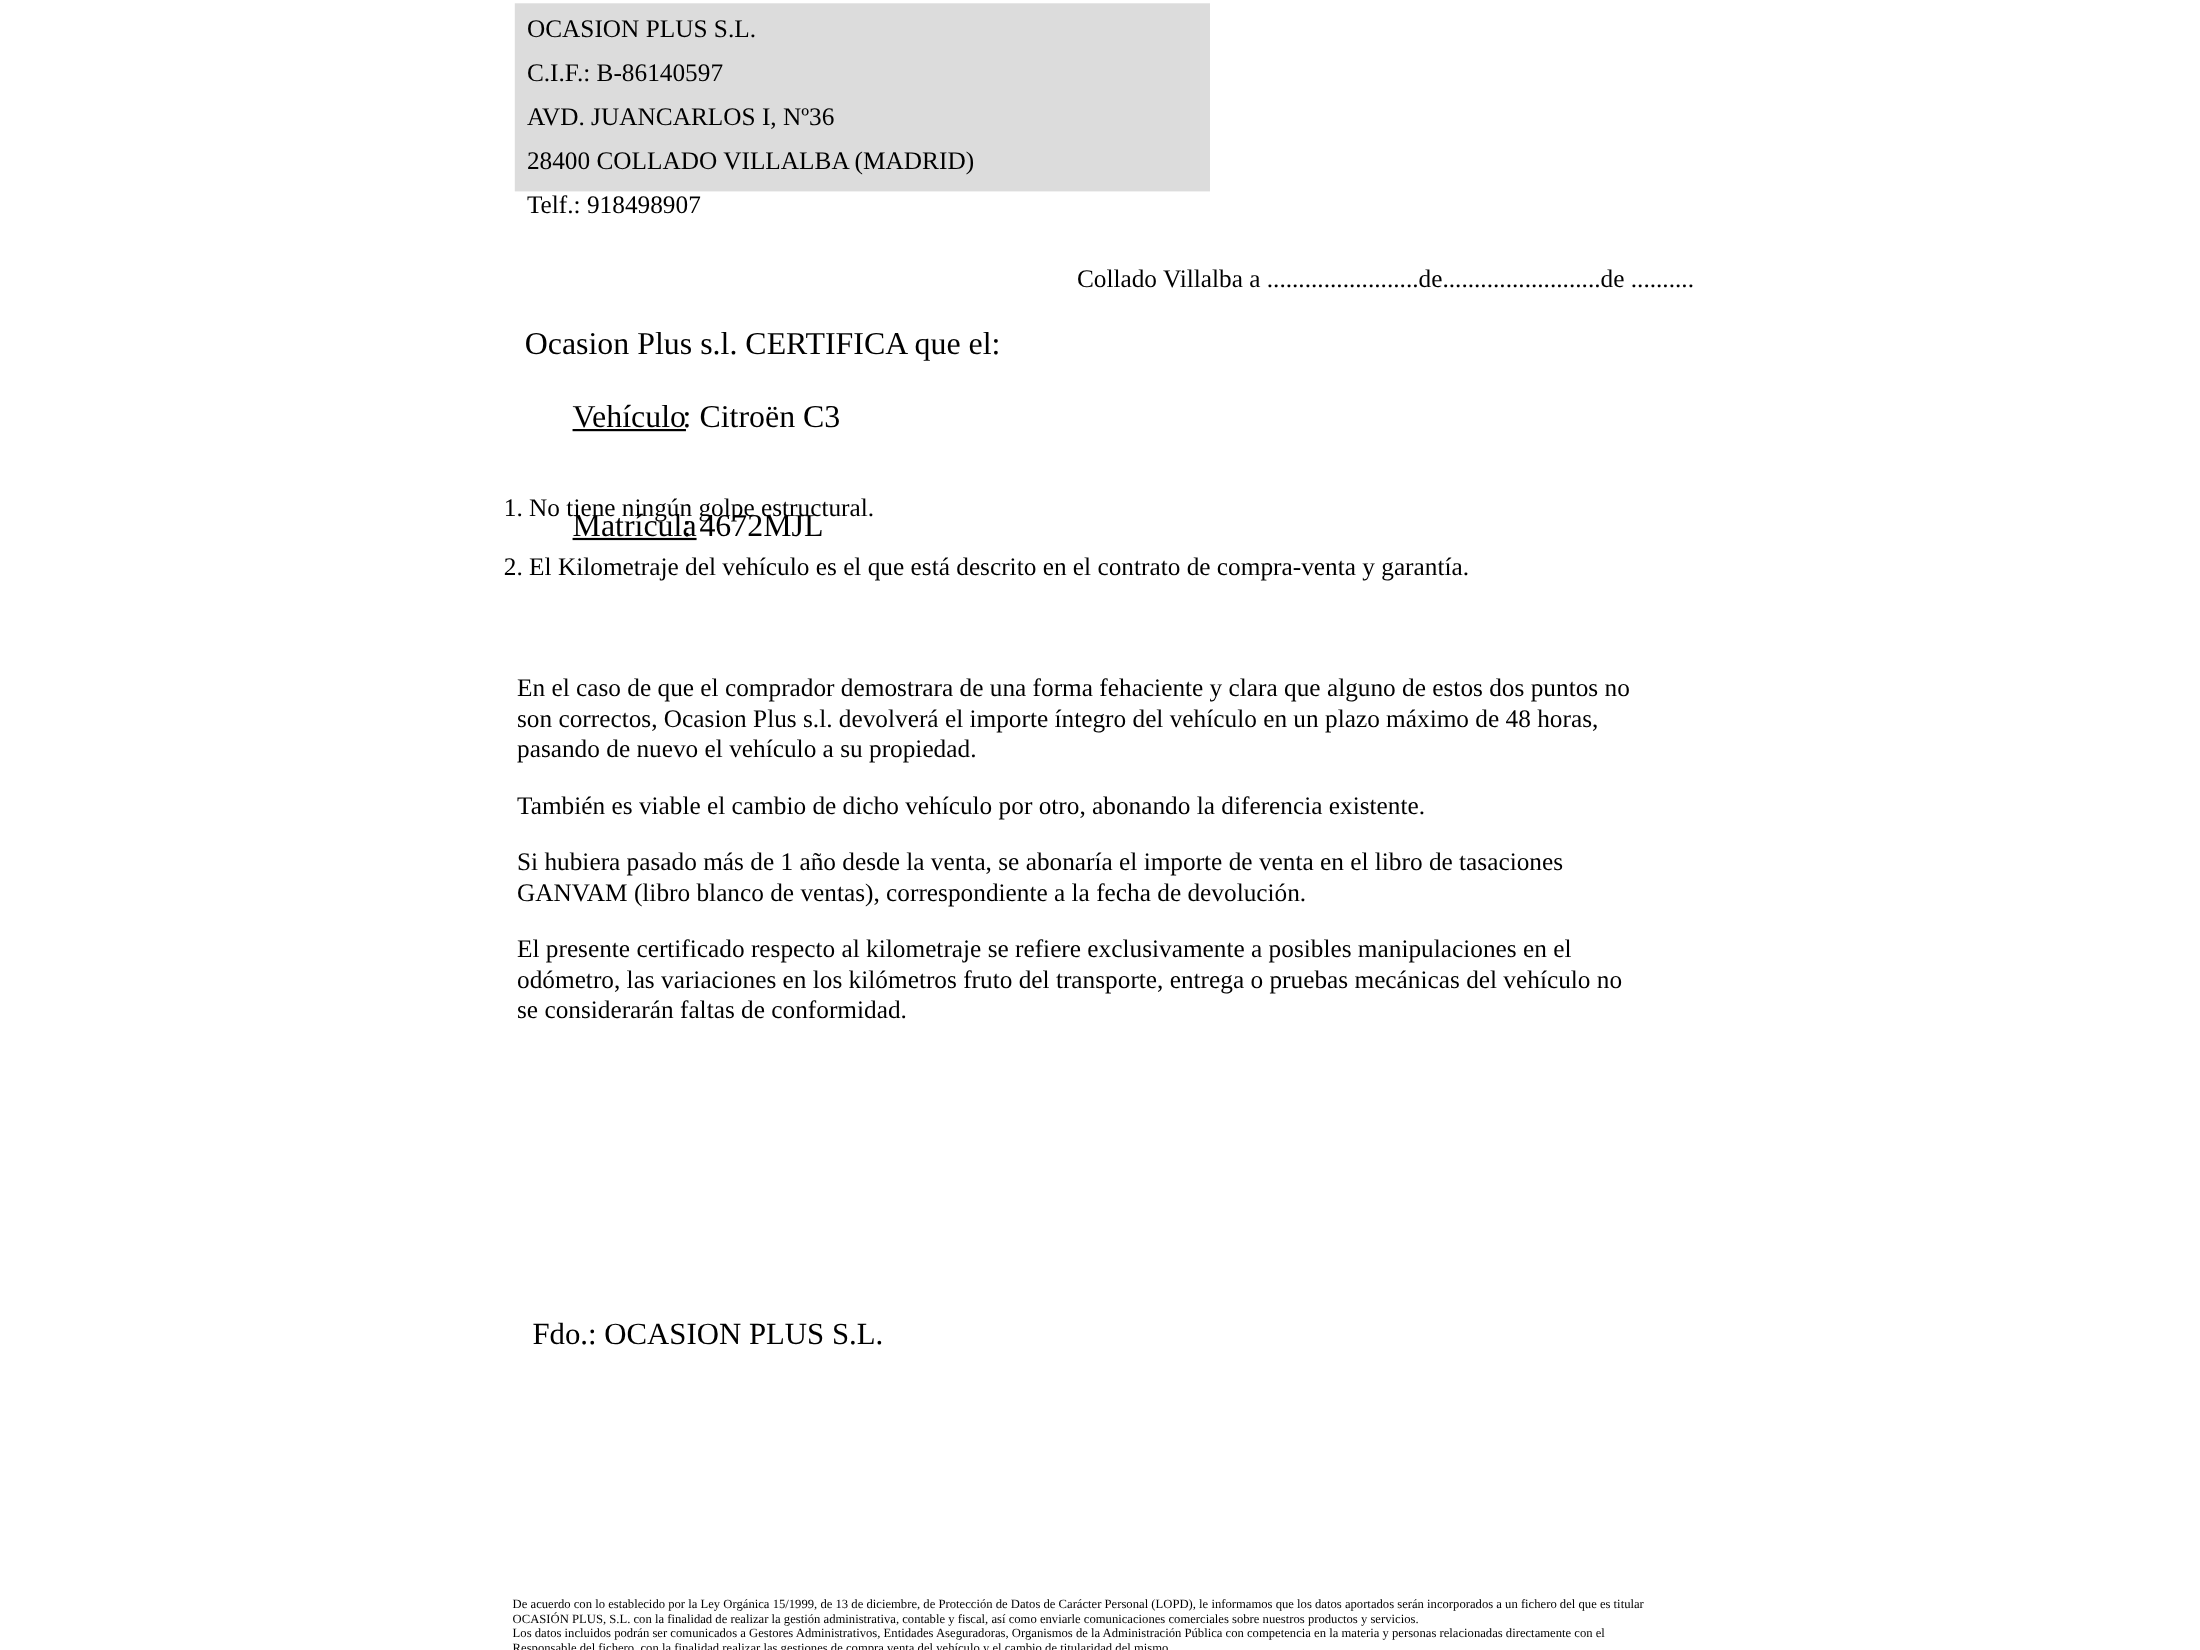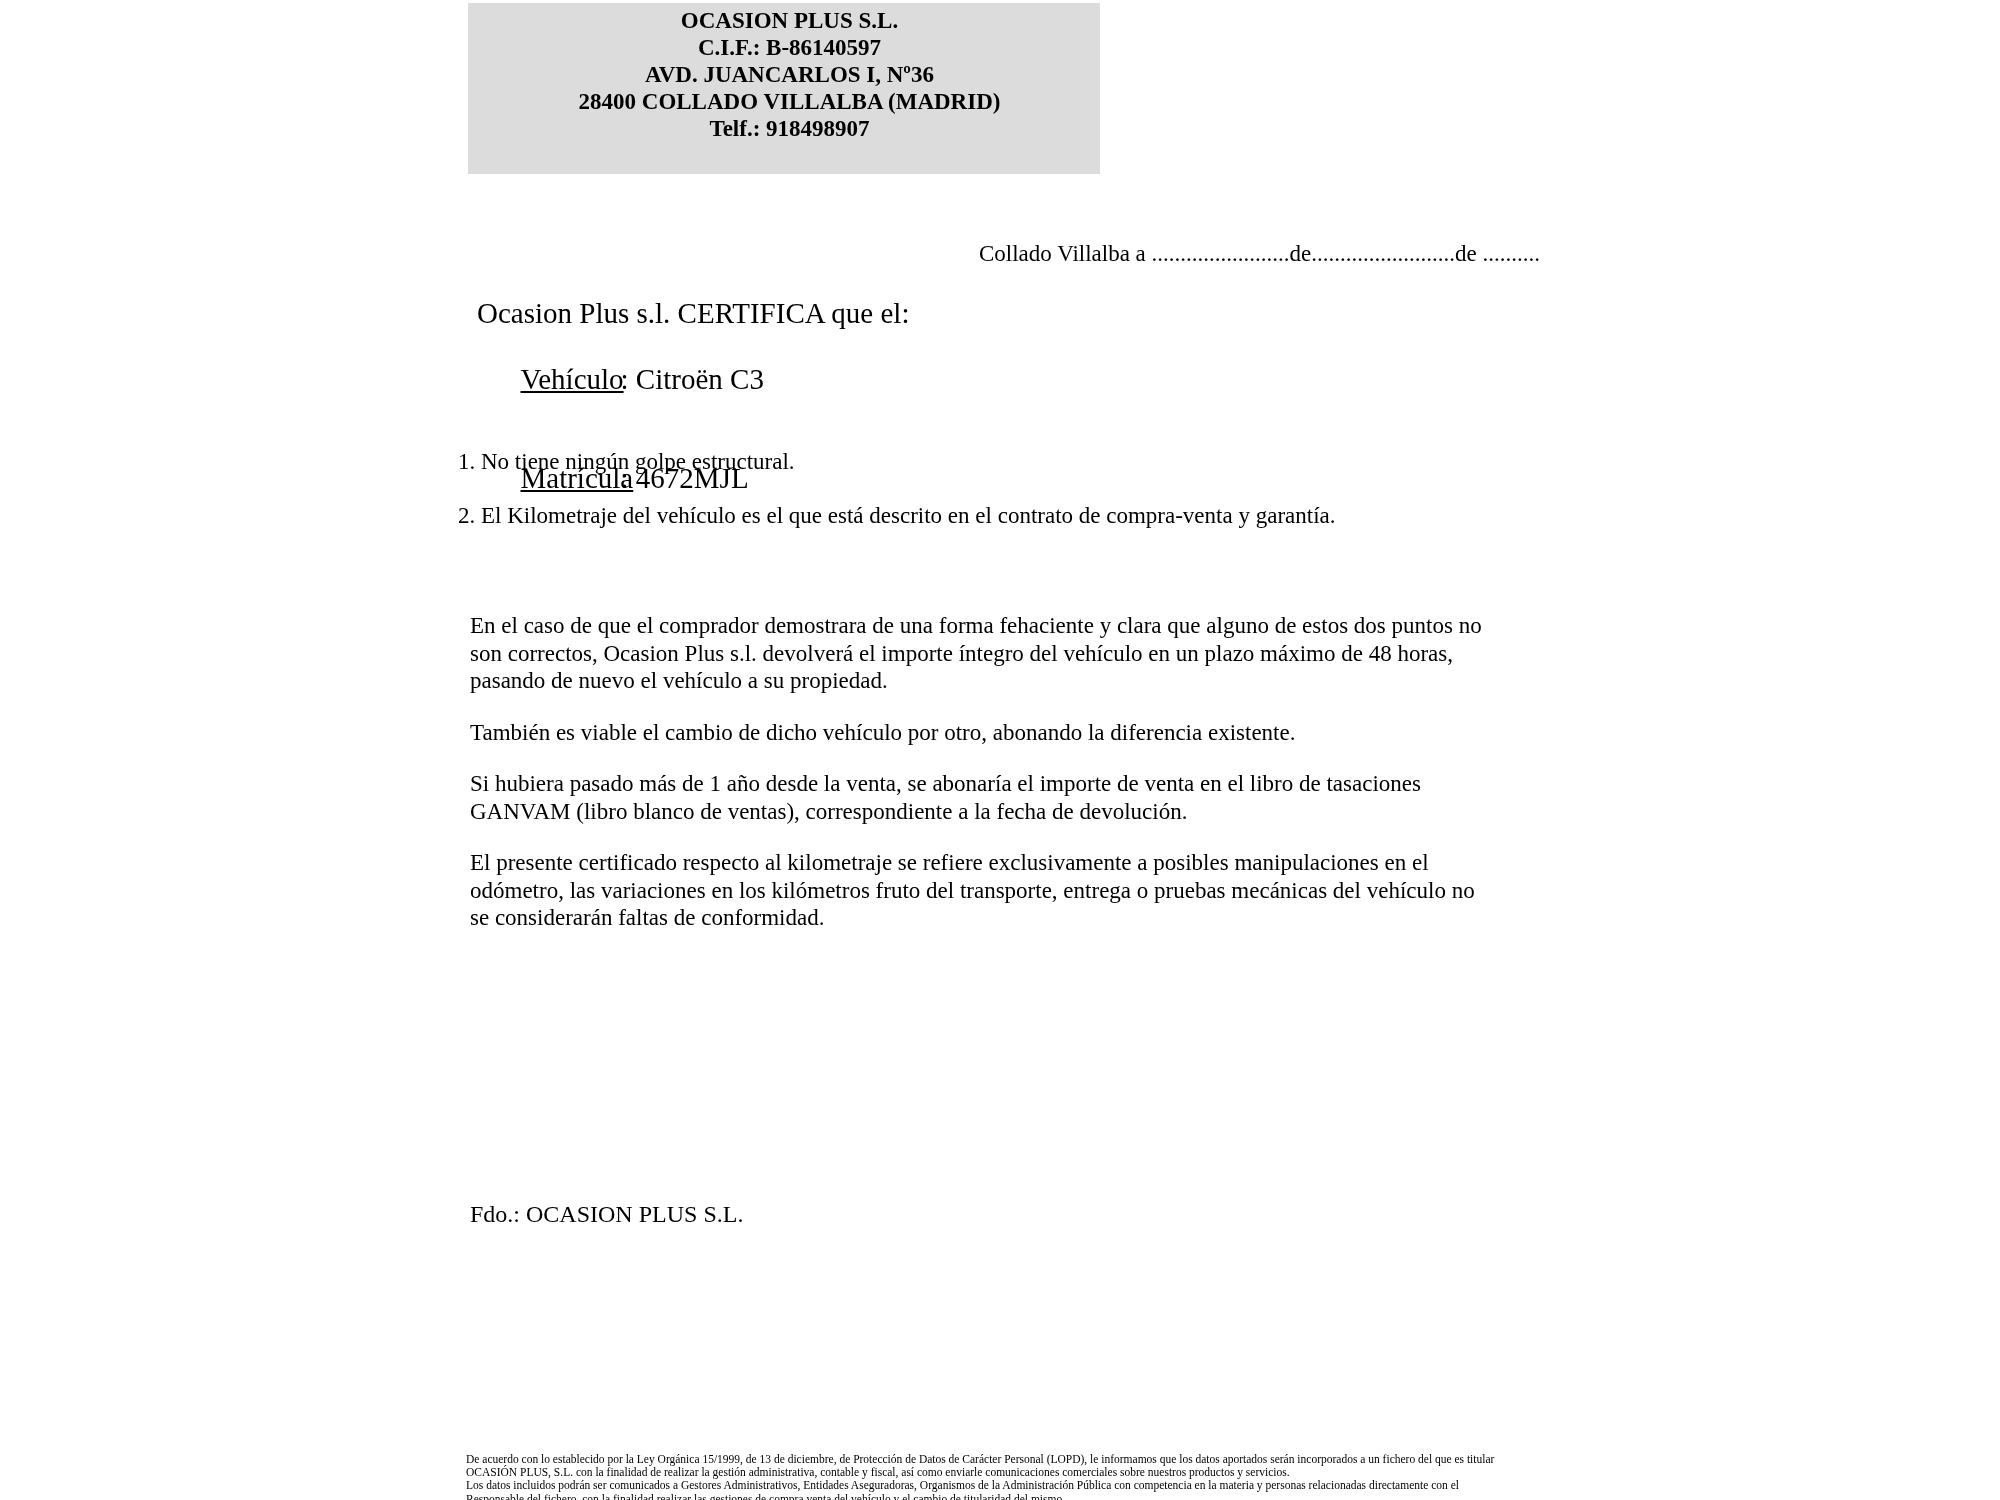--- a/index.html
+++ b/index.html
@@ -16,25 +16,24 @@
   .header-box {
     position: absolute;
     left: 468px;
     top: 3px;
     width: 632px;
     height: 171px;
     background: #dcdcdc;
     padding: 4px 0 0 11px;
   }
   .header-lines {
-    font-weight: bold;
+    font-weight: normal;
     font-size: 23px;
-    line-height: 27px;
+    line-height: 40px;
     white-space: pre;
-    text-align: center;
   }
   .date-line {
     position: absolute;
     left: 470px;
     top: 240px;
     width: 1070px;
     font-size: 23px;
     line-height: 27px;
     text-align: right;
     white-space: nowrap;
@@ -60,23 +59,23 @@
   .paragraphs {
     position: absolute;
     left: 470px;
     top: 612px;
     font-size: 23px;
     line-height: 27.5px;
   }
   .para { margin-bottom: 24px; white-space: pre; }
   .signature {
     position: absolute;
-    left: 470px;
+    left: 484px;
     top: 1200px;
-    font-size: 24px;
+    font-size: 28px;
     line-height: 28px;
     font-family: Liberation Serif, serif;
   }
   .legal {
     position: absolute;
     left: 466px;
     top: 1453px;
     font-size: 11.5px;
     line-height: 13.2px;
     white-space: pre;

